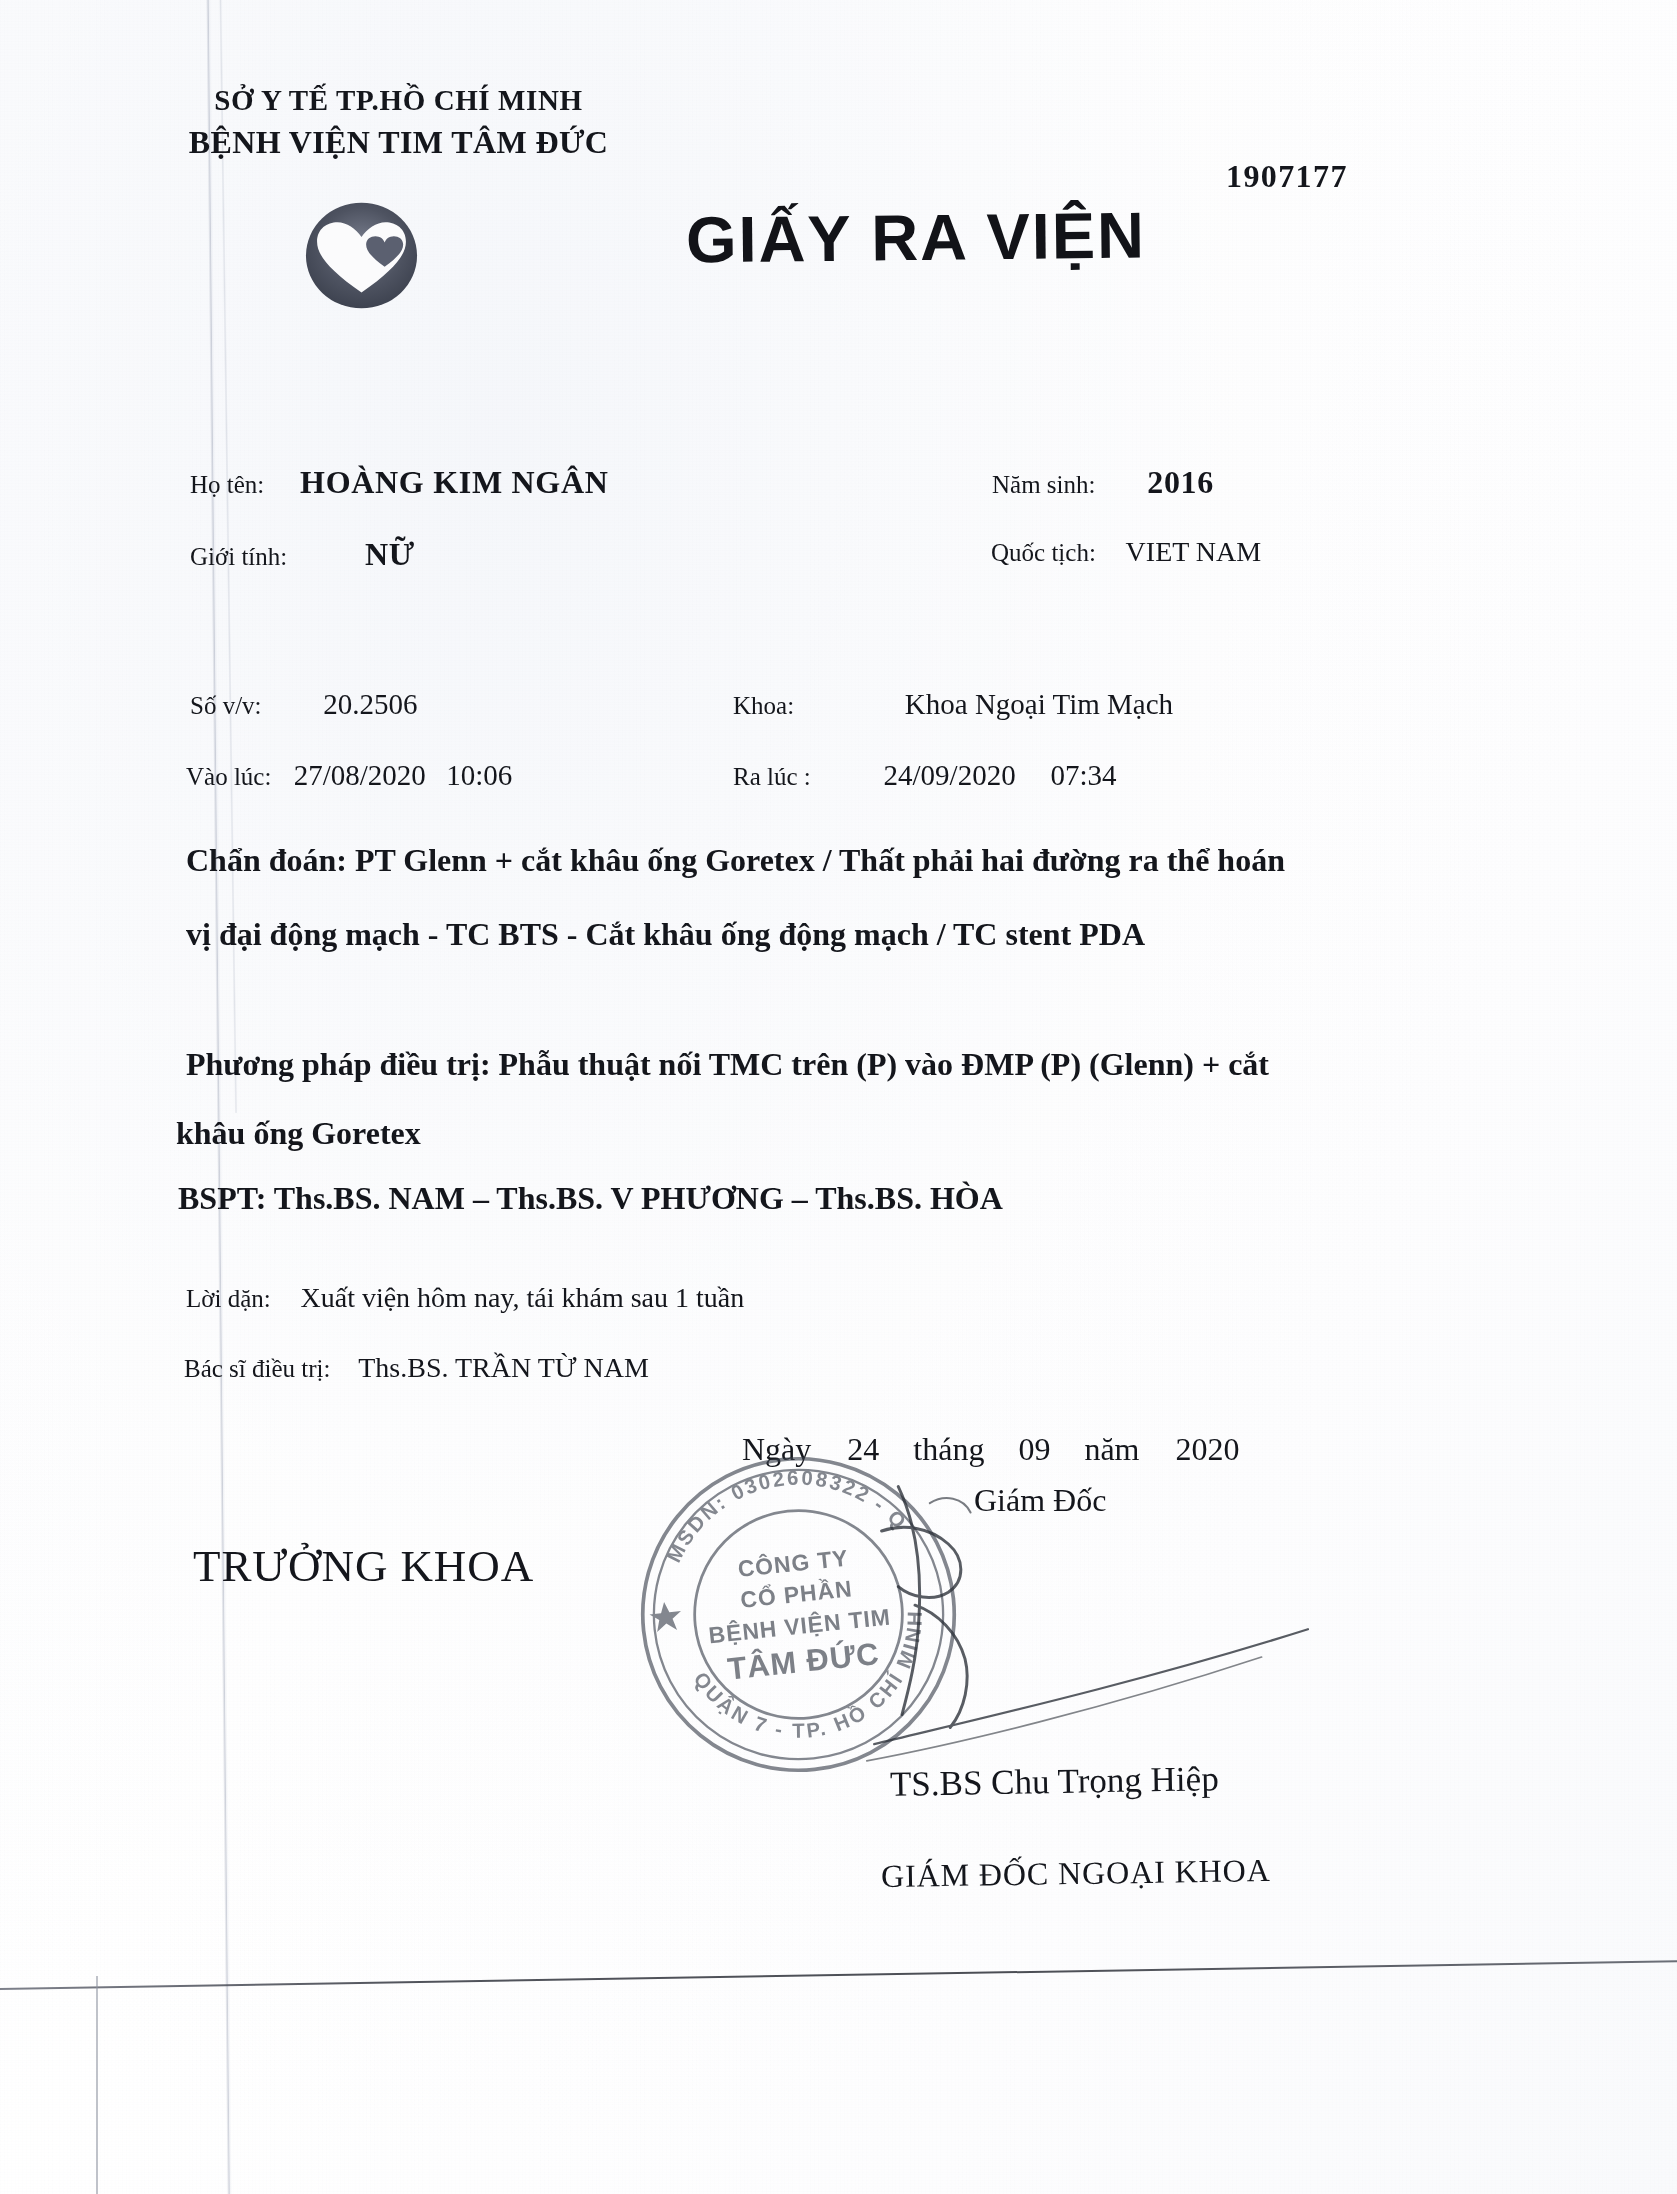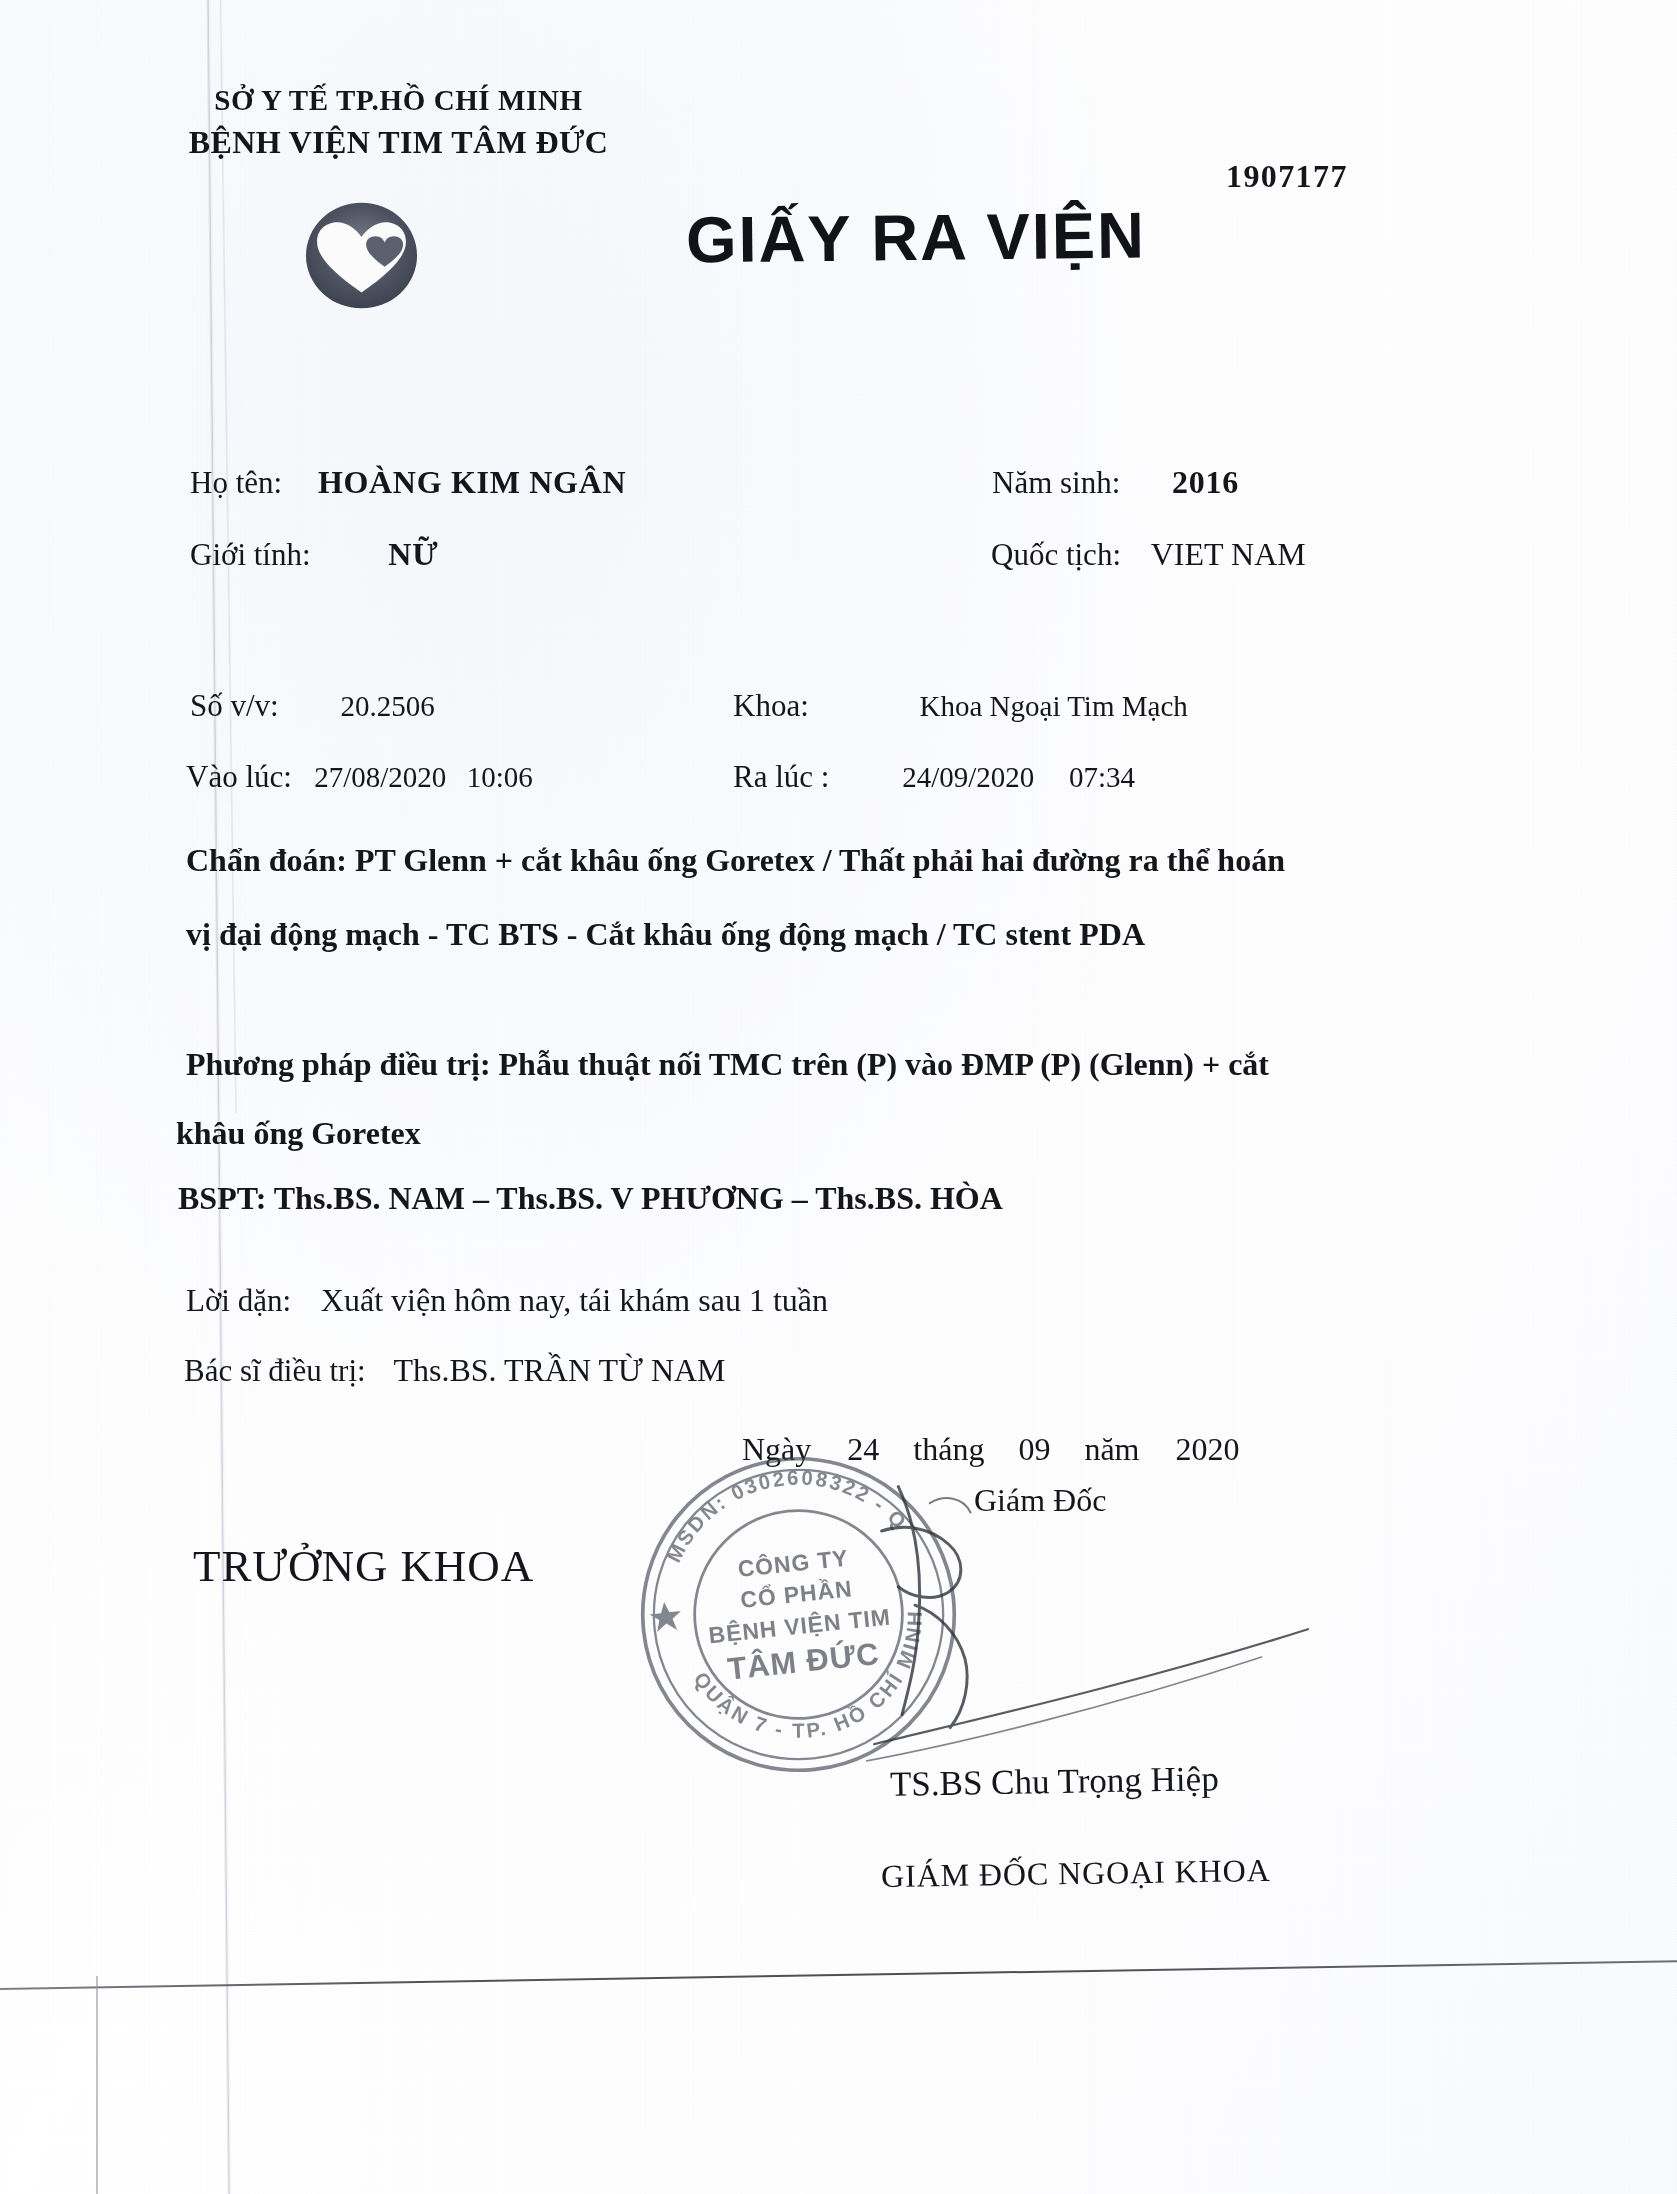--- a/index.html
+++ b/index.html
@@ -127,25 +127,25 @@
     font-size: 65px;
     font-weight: bold;
     letter-spacing: 1.9px;
     transform: rotate(-0.6deg);
     color: #121318;
   }
 
   
   .row { position: absolute; white-space: nowrap; }
   .lbl {
-    font-size: 31px;
+    font-size: 25px;
     font-family: "Liberation Serif", serif;
   }
   .val {
-    font-size: 32px;
+    font-size: 28px;
     font-family: "Liberation Serif", serif;
   }
   .val-bold {
     font-weight: bold;
     font-size: 32px;
     letter-spacing: 0.7px;
   }
   .val-sm { font-size: 29px; }
 
   .para {

